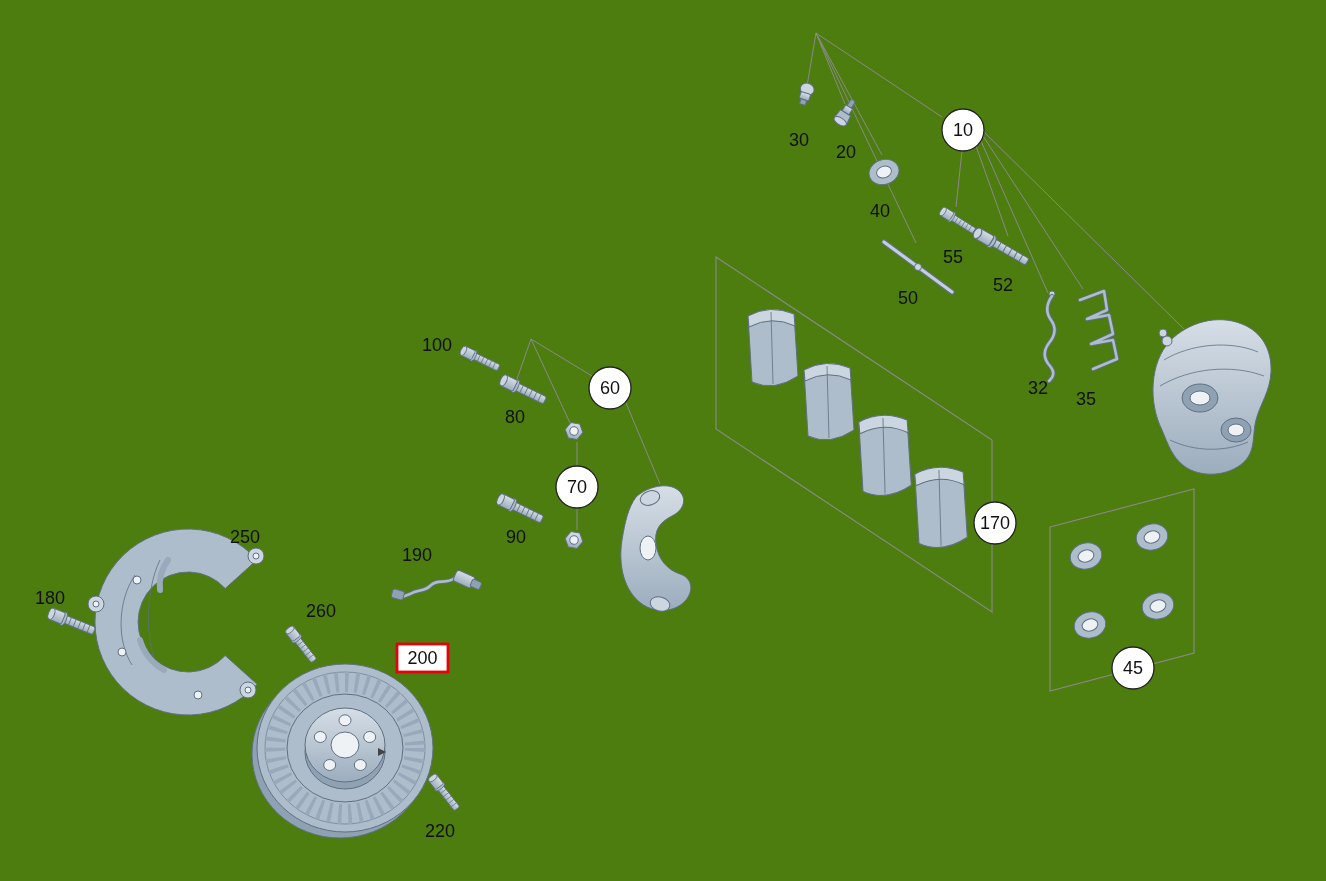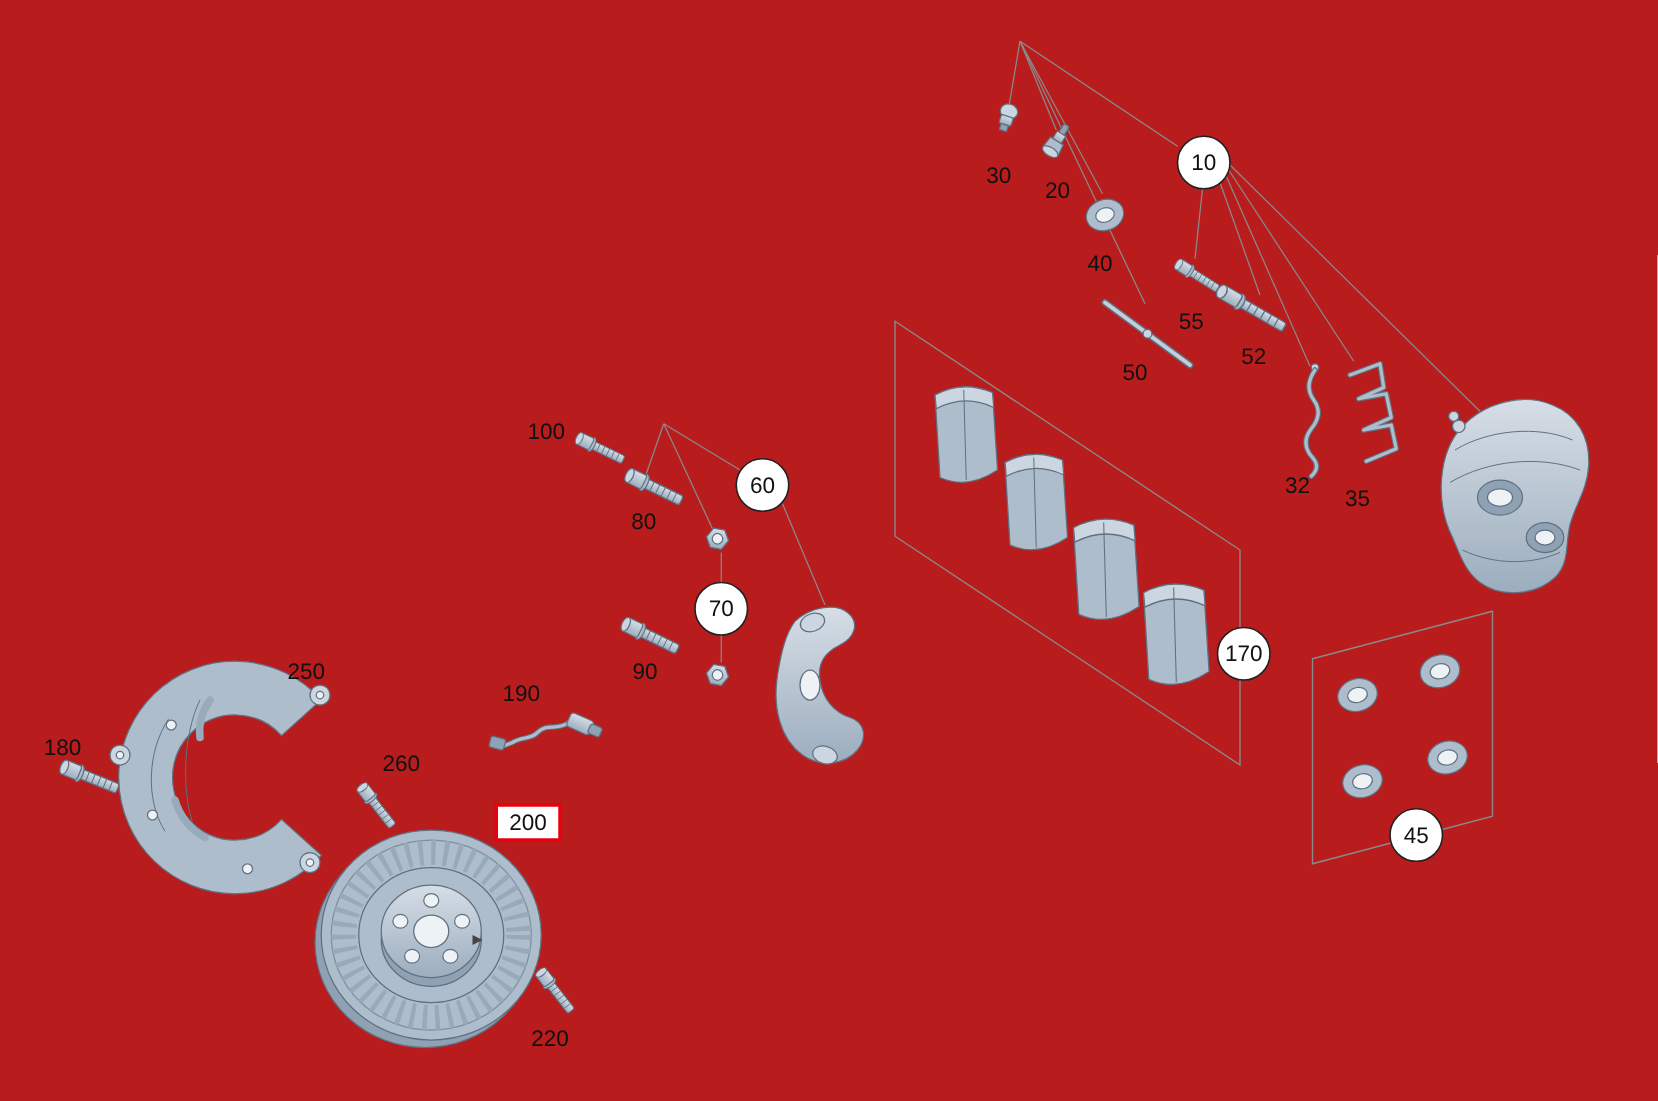--- a/index.html
+++ b/index.html
@@ -3,21 +3,21 @@
 <meta charset="utf-8">
 <style>
   :root{
     --hl:#e8000d;
     --part:#aebdcb;
     --edge:#5f7082;
     --lead:#8a8a8a;
   }
   html,body{margin:0;padding:0;background:#fff;}
   .stage{
-    position:relative;width:1326px;height:881px;background:#b91c1c;
+    position:relative;width:1326px;height:881px;background:#4d7c0f;
     font-family:"Liberation Sans",sans-serif;overflow:hidden;
   }
   svg{display:block;}
   .lead{stroke:var(--lead);stroke-width:1;fill:none;}
   .boxline{stroke:var(--lead);stroke-width:1.1;fill:none;}
   .metalFlat{fill:var(--part);stroke:var(--edge);stroke-width:1;}
   .metalGrad{fill:url(#gmet);stroke:var(--edge);stroke-width:1;}
   .metalLight{fill:#ccd6e0;stroke:var(--edge);stroke-width:1;}
   .metalDark{fill:#8fa2b4;stroke:var(--edge);stroke-width:1;}
   .hole{fill:#eef2f5;stroke:var(--edge);stroke-width:1;}

